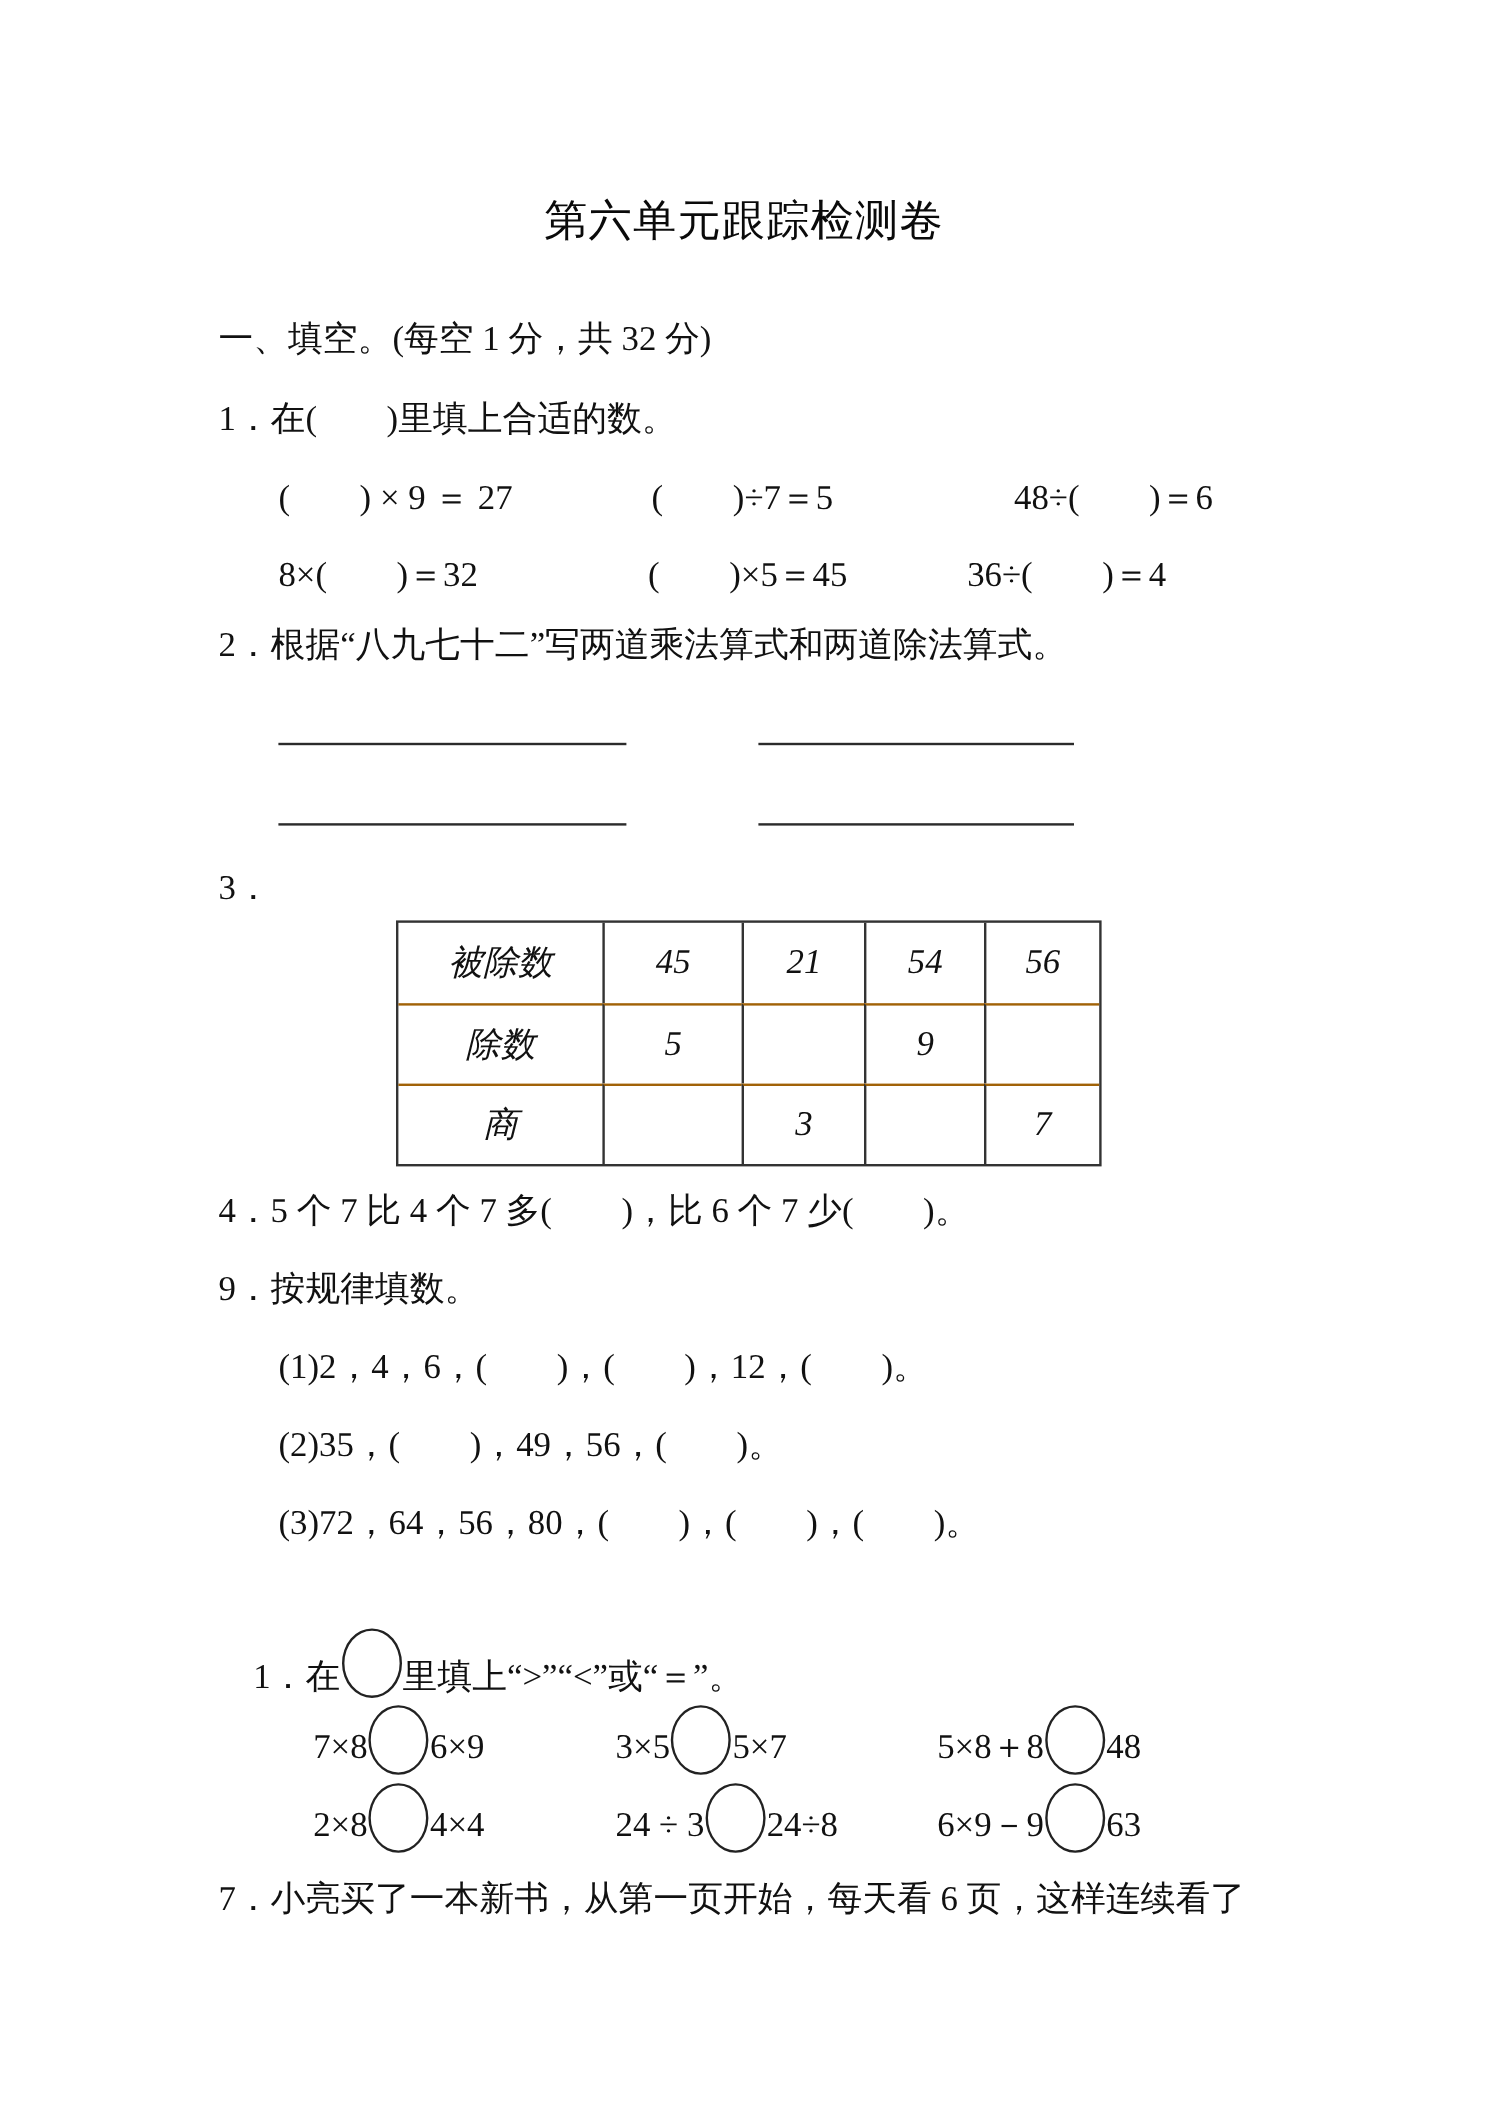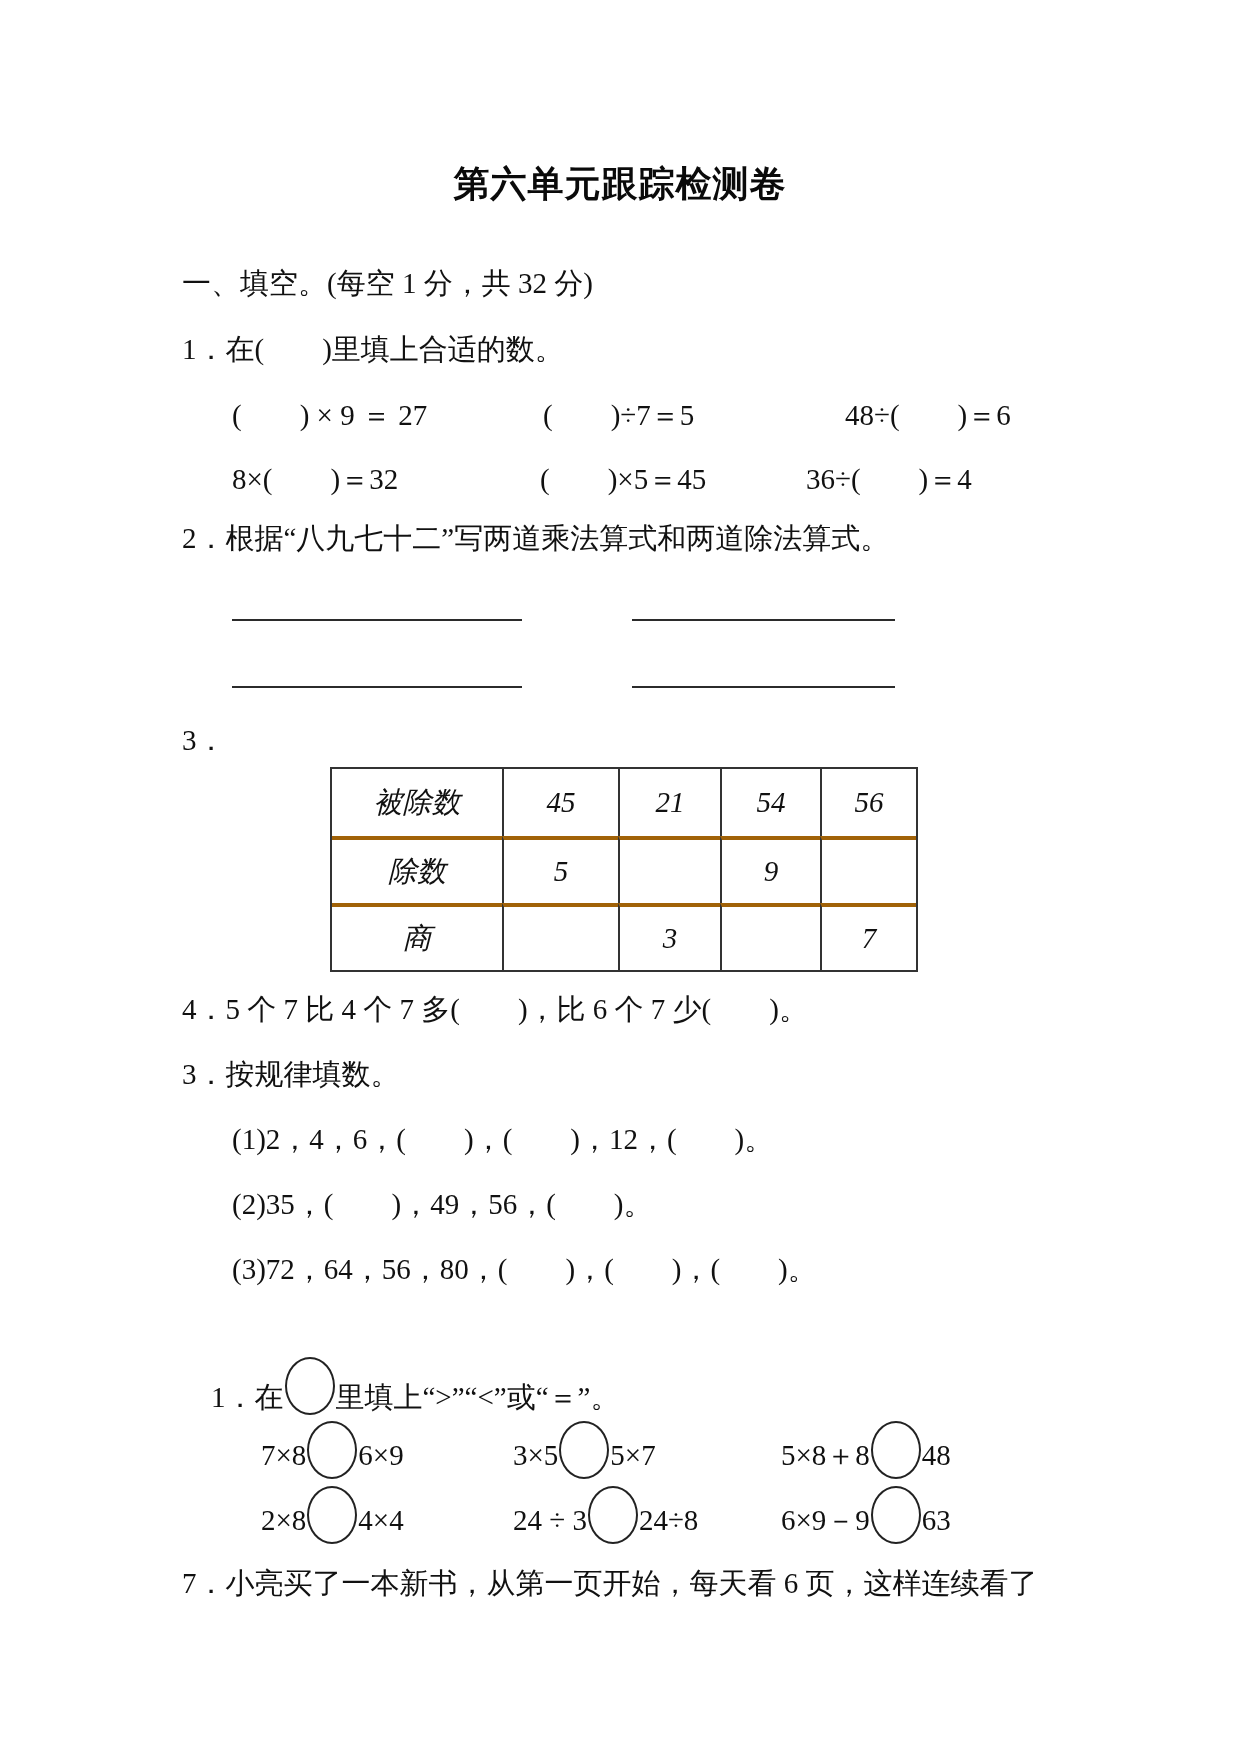--- a/index.html
+++ b/index.html
@@ -9,21 +9,21 @@
     margin:0 auto;
     background:#ffffff;
     font-family:"Liberation Serif","DejaVu Serif",serif;
     color:#111111;
     overflow:hidden;
   }
   .title{
     position:absolute;top:164px;left:0;width:100%;
     margin:0;text-align:center;
     font-family:"Liberation Sans","DejaVu Sans",sans-serif;
-    font-weight:700;font-size:36px;line-height:40px;
+    font-weight:400;font-size:36px;line-height:40px;
     color:#0a0a0a;letter-spacing:1px;
   }
   .line{
     position:absolute;
     font-size:29px;line-height:40px;
     white-space:pre;color:#111111;
   }
   .blank{
     position:absolute;height:0;
     border-top:2px solid #2b2b2b;
@@ -32,21 +32,21 @@
     position:absolute;left:330px;top:767px;
     display:grid;
     grid-template-columns:170px 116px 102px 100px 96px;
     grid-auto-rows:67px;
     border:2px solid #333333;
     font-style:italic;
   }
   .qtable .cell{
     display:flex;align-items:center;justify-content:center;
     font-size:29px;color:#111111;
-    border-left:2px solid #333333;border-top:4px solid #a16207;
+    border-left:2px solid #333333;border-top:2px solid #a16207;
   }
   .qtable .cell:nth-child(5n+1){border-left:none;}
   .qtable .cell:nth-child(-n+5){border-top:none;}
   .circle{
     display:inline-block;
     width:46px;height:54px;
     border:2px solid #222222;
     border-radius:50%;
     background:#ffffff;
     margin:0 1px;
@@ -94,21 +94,21 @@
 
     <div class="cell">商</div>
     <div class="cell"></div>
     <div class="cell">3</div>
     <div class="cell"></div>
     <div class="cell">7</div>
   </div>
 
   <div class="line" style="top:989px;left:182px">4．5 个 7 比 4 个 7 多(　　)，比 6 个 7 少(　　)。</div>
 
-  <div class="line" style="top:1054px;left:182px">3．按规律填数。</div>
+  <div class="line" style="top:1054px;left:182px">9．按规律填数。</div>
   <div class="line" style="top:1119px;left:232px">(1)2，4，6，(　　)，(　　)，12，(　　)。</div>
   <div class="line" style="top:1184px;left:232px">(2)35，(　　)，49，56，(　　)。</div>
   <div class="line" style="top:1249px;left:232px">(3)72，64，56，80，(　　)，(　　)，(　　)。</div>
 
   <div class="line" style="top:1317px;left:182px">
     <span>1．在</span><span class="circle in-label"></span><span>里填上“&gt;”“&lt;”或“＝”。</span>
   </div>
 
   <div class="line" style="top:1381px;left:232px">
     <span>7×8</span><span class="circle in-eq"></span><span>6×9</span>

